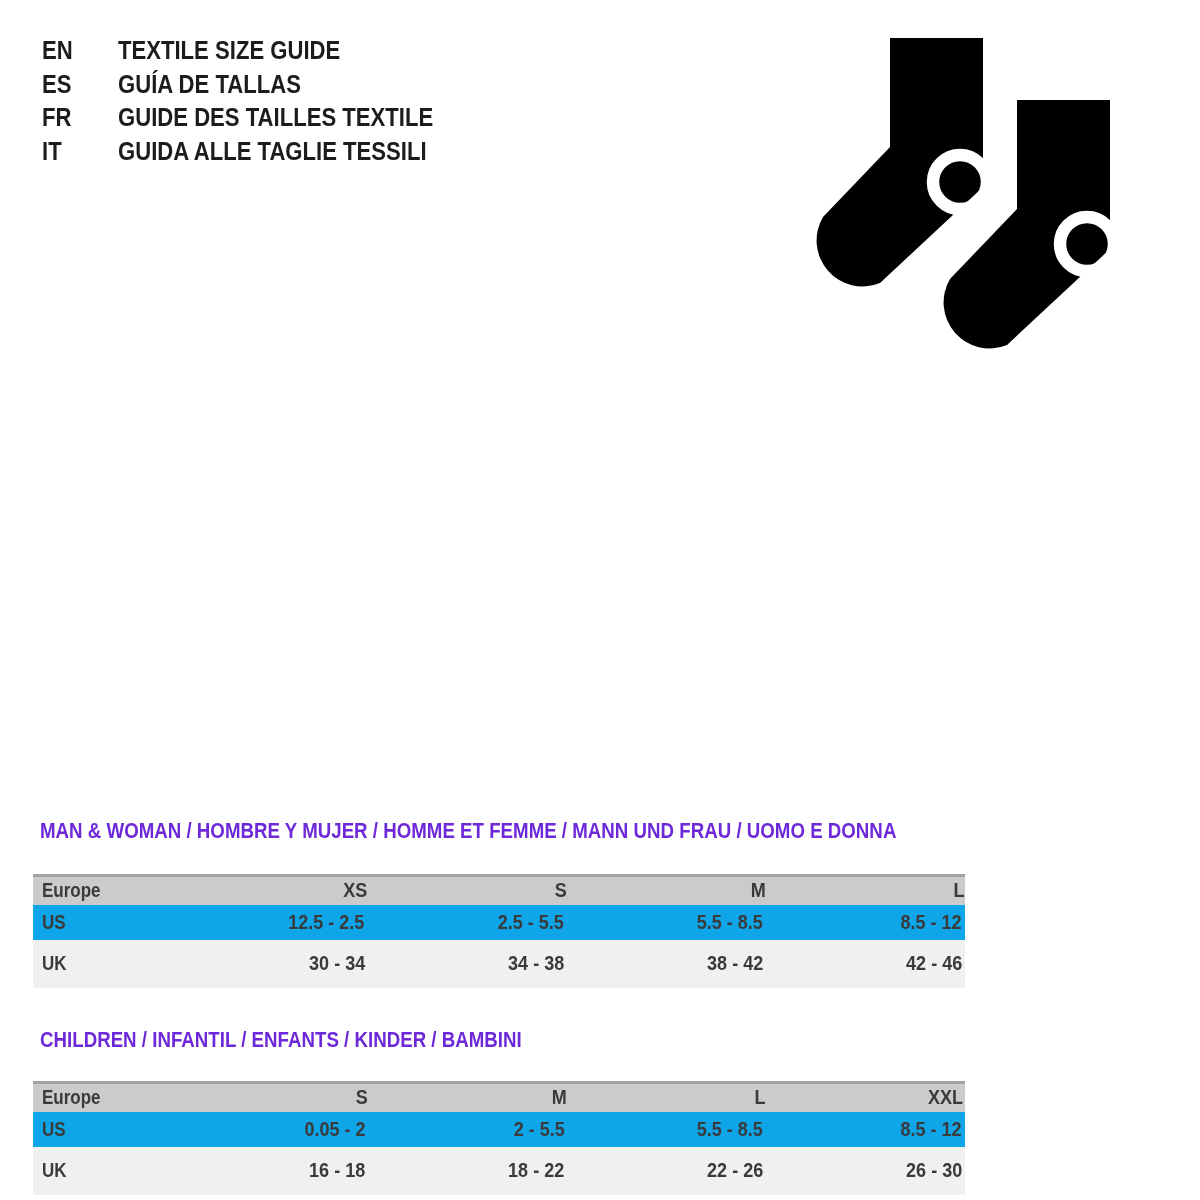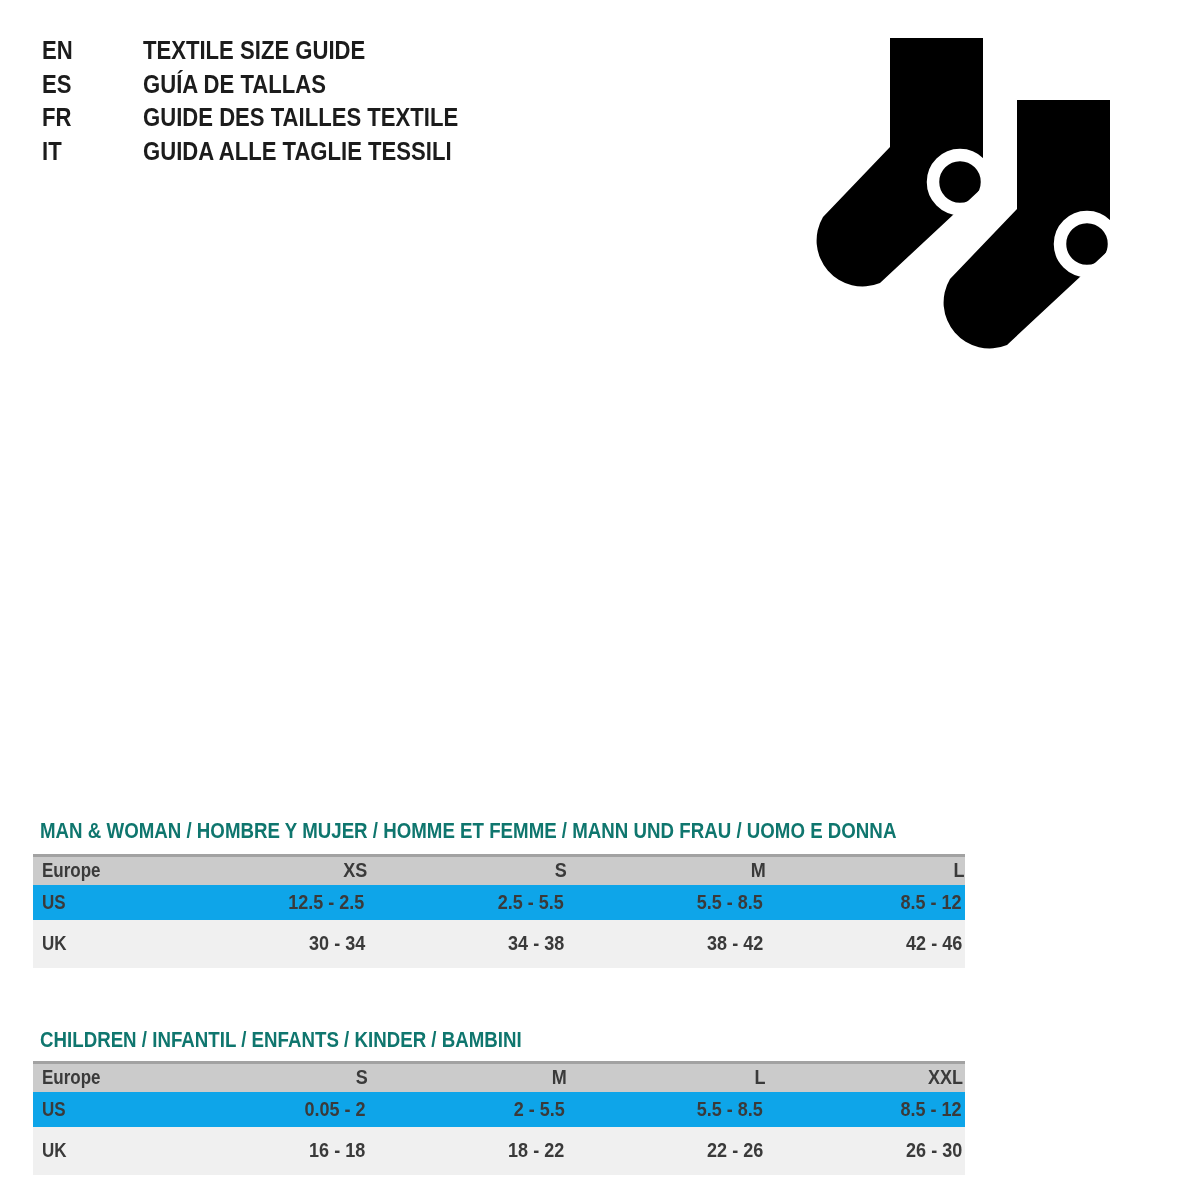--- a/index.html
+++ b/index.html
@@ -15,46 +15,47 @@
     color: #1c1c1c;
   }
   
   .cond   { display: inline-block; transform: scaleX(0.85); transform-origin: 0 50%; white-space: nowrap; }
   .cond-c { display: inline-block; transform: scaleX(0.90); transform-origin: 50% 50%; white-space: nowrap; }
 
   
   .lang-block { position: absolute; left: 42px; top: 34px; }
   .lang-row   { height: 33.5px; line-height: 33.5px; font-size: 26px; font-weight: 700; }
   .lang-code  { position: absolute; left: 0; }
-  .lang-label { position: absolute; left: 76px; margin-left: 25px; }
+  .lang-label { position: absolute; left: 76px; }
   .lang-row   { position: relative; width: 600px; }
 
   
   .category {
     position: absolute; left: 40px; top: 224px;
     font-size: 26px; font-weight: 700; line-height: 26px;
   }
 
   
   .socks-icon-wrap { position: absolute; left: 815px; top: 30px; width: 330px; height: 330px; }
 
   
   .tbl-title {
     position: absolute; left: 40px;
     font-size: 22px; font-weight: 700; line-height: 22px;
-    color: #0f766e;
+    color: #6d28d9;
   }
   #table1-title { top: 820px; }
   #table2-title { top: 1029px; }
 
   table.size-table {
     position: absolute; left: 33px;
     width: 932px;
     border-collapse: collapse;
     table-layout: fixed;
+    margin-top: 20px;
   }
   #table1 { top: 854px; }
   #table2 { top: 1061px; }
 
   .size-table th, .size-table td {
     font-size: 20px; font-weight: 700;
     color: #3a3a3a;
     padding: 0;
     vertical-align: middle;
   }

